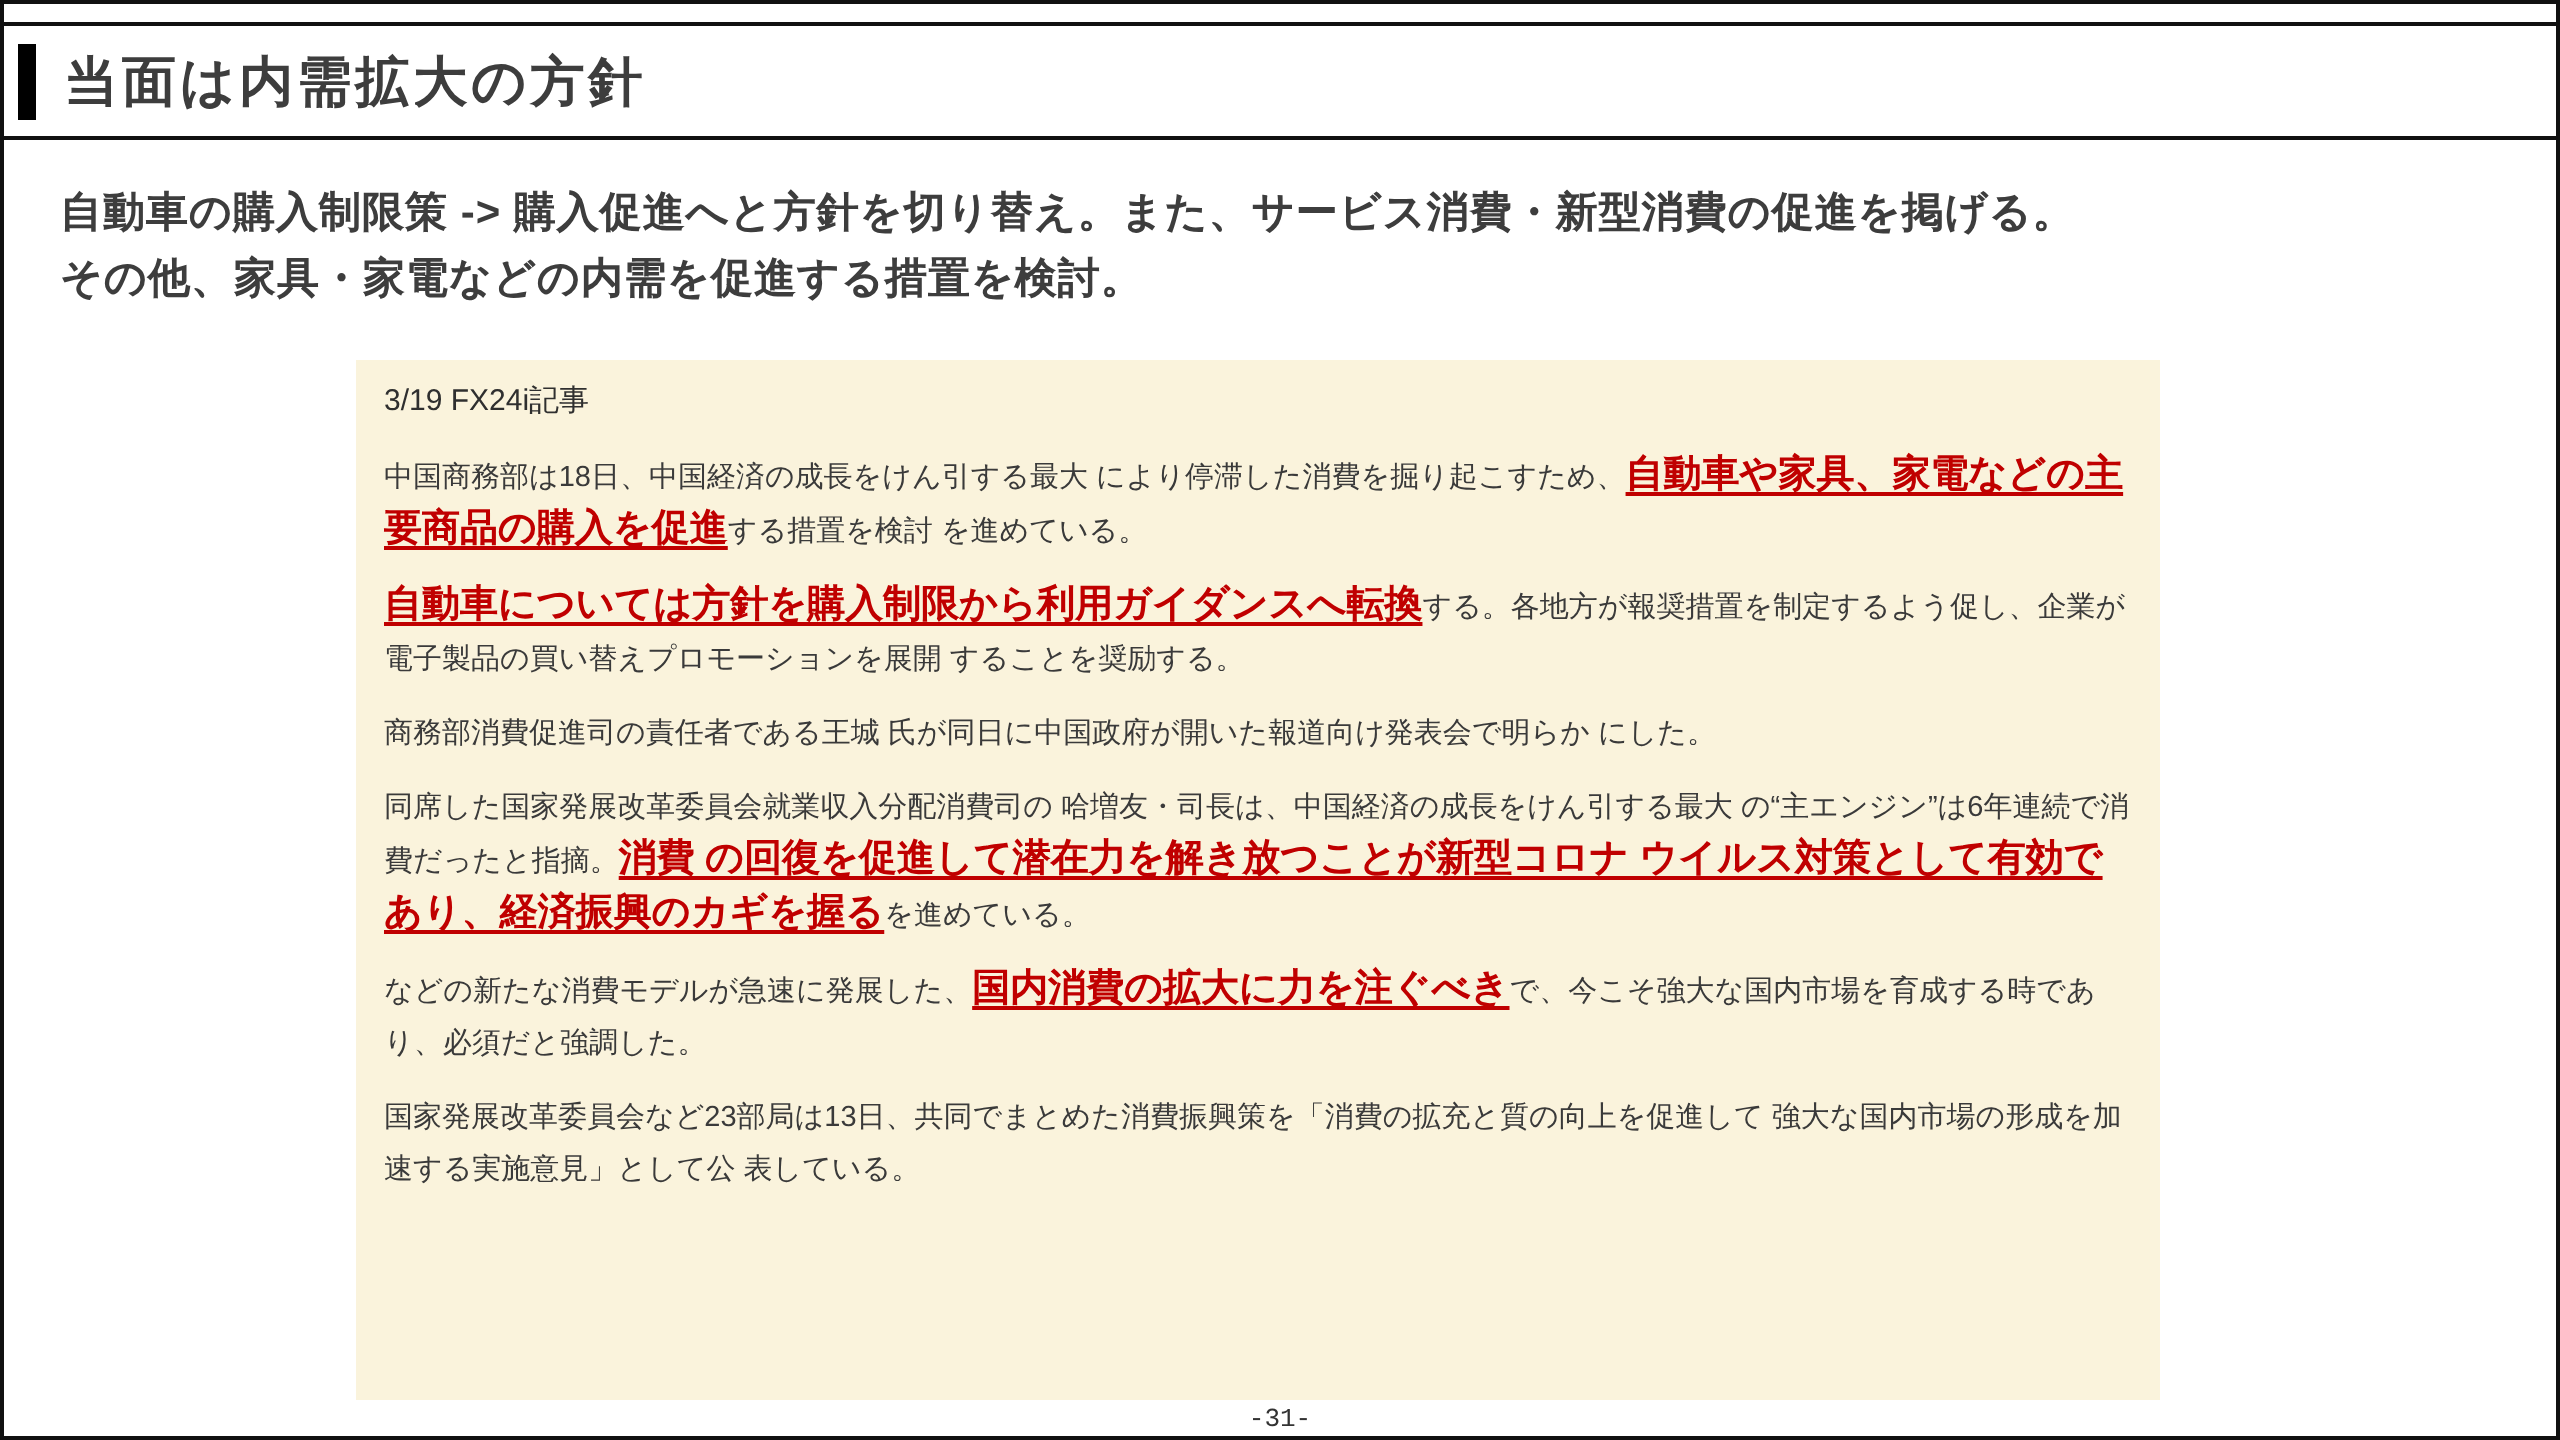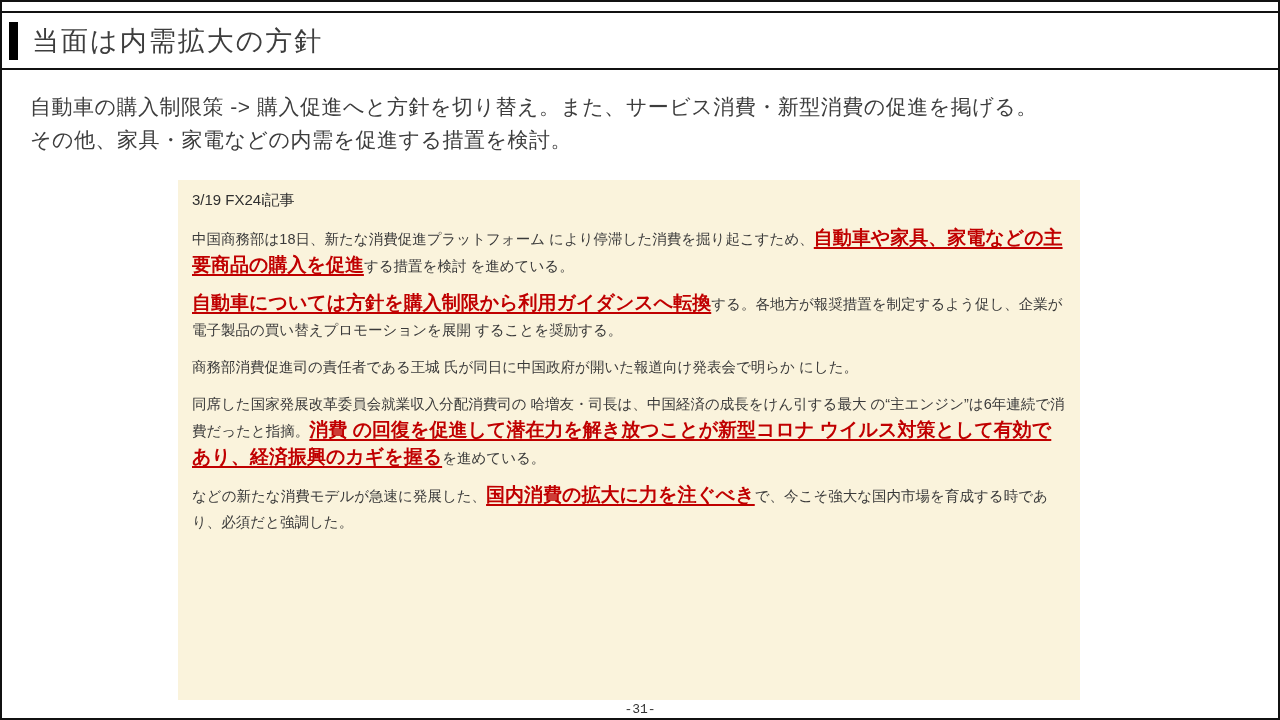--- a/index.html
+++ b/index.html
@@ -33,31 +33,32 @@
   .title-marker{
     display:inline-block;
     width:9px;height:38px;
     background:#000000;
     margin-left:7px;
     flex:0 0 auto;
   }
   .page-title{
     margin-left:14px;
     font-size:27px;
-    font-weight:400;
+    font-weight:700;
     letter-spacing:2px;
     color:var(--ink);
     white-space:nowrap;
   }
   .lead{
     margin:20px 0 0 28px;
     font-size:21px;
     line-height:33px;
     letter-spacing:0.5px;
     color:var(--ink);
+    font-weight:bold;
   }
   .article-box{
     position:absolute;
     left:176px;top:178px;
     width:902px;height:520px;
     background:var(--box-bg);
     padding:11px 14px 12px 14px;
     overflow:hidden;
   }
   .article-heading{
@@ -102,28 +103,29 @@
   </div>
 
   <div class="lead">
     <div>自動車の購入制限策 -&gt; 購入促進へと方針を切り替え。また、サービス消費・新型消費の促進を掲げる。</div>
     <div>その他、家具・家電などの内需を促進する措置を検討。</div>
   </div>
 
   <div class="article-box">
     <div class="article-heading">3/19 FX24i記事</div>
 
-    <p><span>中国商務部は18日、新たな消費促進プラットフォーム により停滞した消費を掘り起こすため、</span><span class="seg-em">自動車や家具、家電などの主要商品の購入を促進</span><span>する措置を検討 を進めている。</span></p>
+    <p><span>中国商務部は18日、中国経済の成長をけん引する最大 により停滞した消費を掘り起こすため、</span><span class="seg-em">自動車や家具、家電などの主要商品の購入を促進</span><span>する措置を検討 を進めている。</span></p>
 
     <p><span class="seg-em">自動車については方針を購入制限から利用ガイダンスへ転換</span><span>する。各地方が報奨措置を制定するよう促し、企業が電子製品の買い替えプロモーションを展開 することを奨励する。</span></p>
 
     <p><span>商務部消費促進司の責任者である王城 氏が同日に中国政府が開いた報道向け発表会で明らか にした。</span></p>
 
 
     <p><span>同席した国家発展改革委員会就業収入分配消費司の 哈増友・司長は、中国経済の成長をけん引する最大 の“主エンジン”は6年連続で消費だったと指摘。</span><span class="seg-em">消費 の回復を促進して潜在力を解き放つことが新型コロナ ウイルス対策として有効であり、経済振興のカギを握る</span><span>を進めている。</span></p>
 
     <p><span>などの新たな消費モデルが急速に発展した、</span><span class="seg-em">国内消費の拡大に力を注ぐべき</span><span>で、今こそ強大な国内市場を育成する時であり、必須だと強調した。</span></p>
 
+    <p><span>国家発展改革委員会など23部局は13日、共同でまとめた消費振興策を「消費の拡充と質の向上を促進して 強大な国内市場の形成を加速する実施意見」として公 表している。</span></p>
   </div>
 
   <div class="page-number">-31-</div>
 
 </div>
 
 </body></html>

